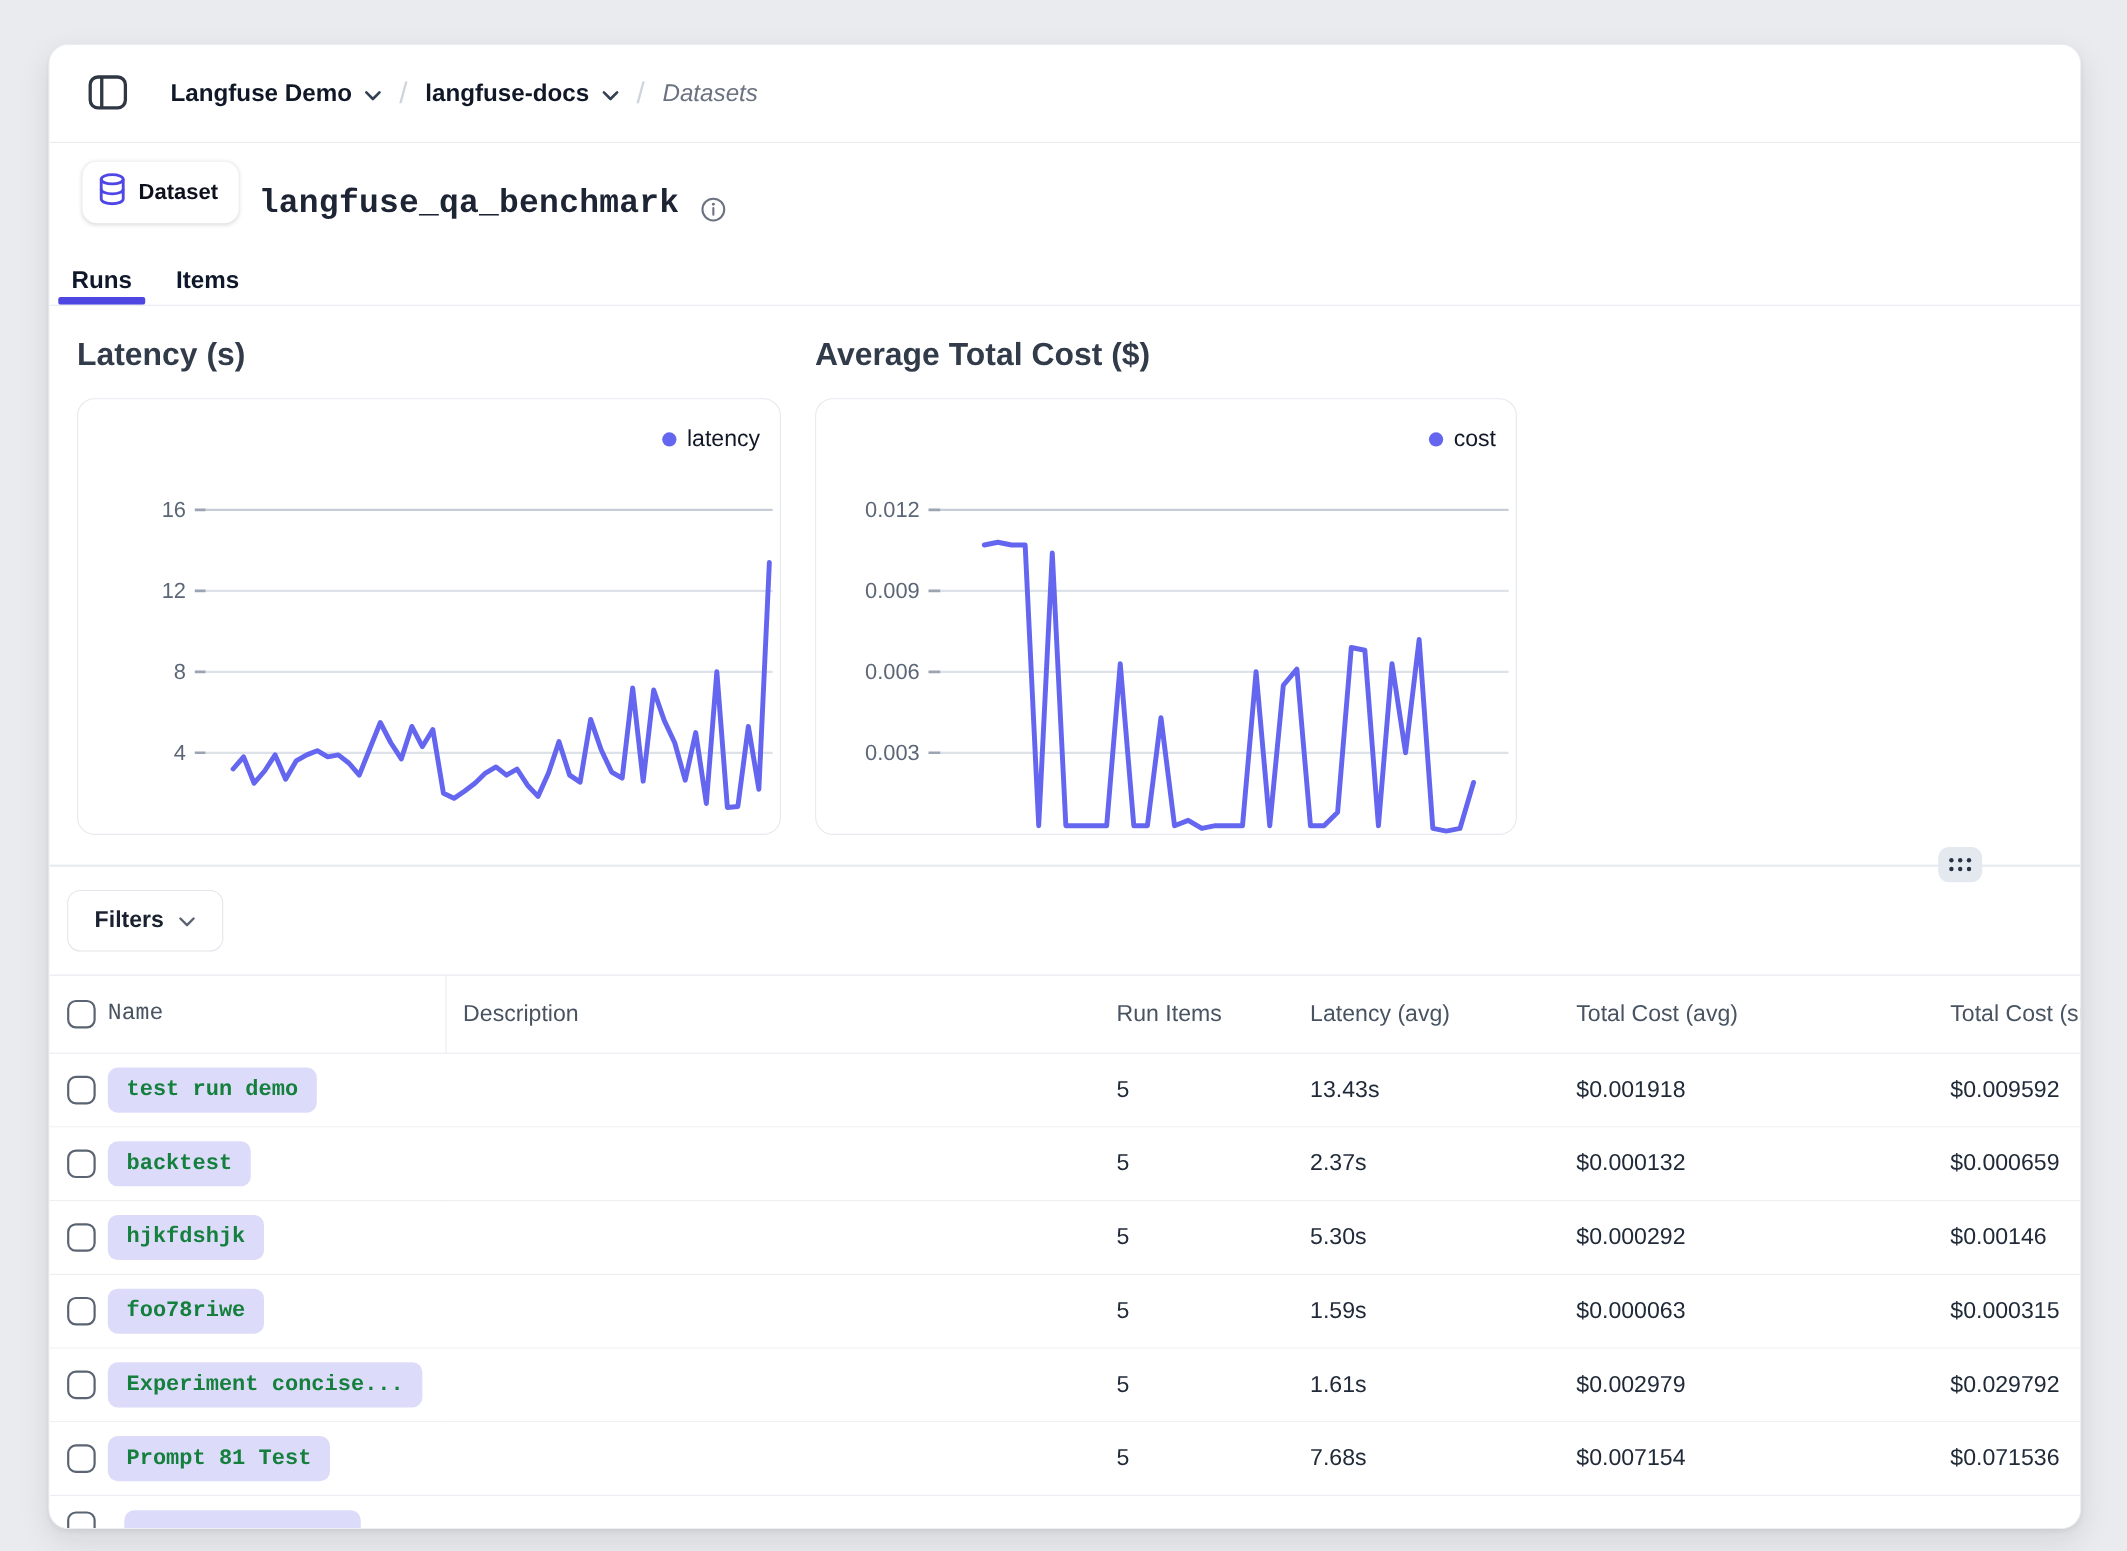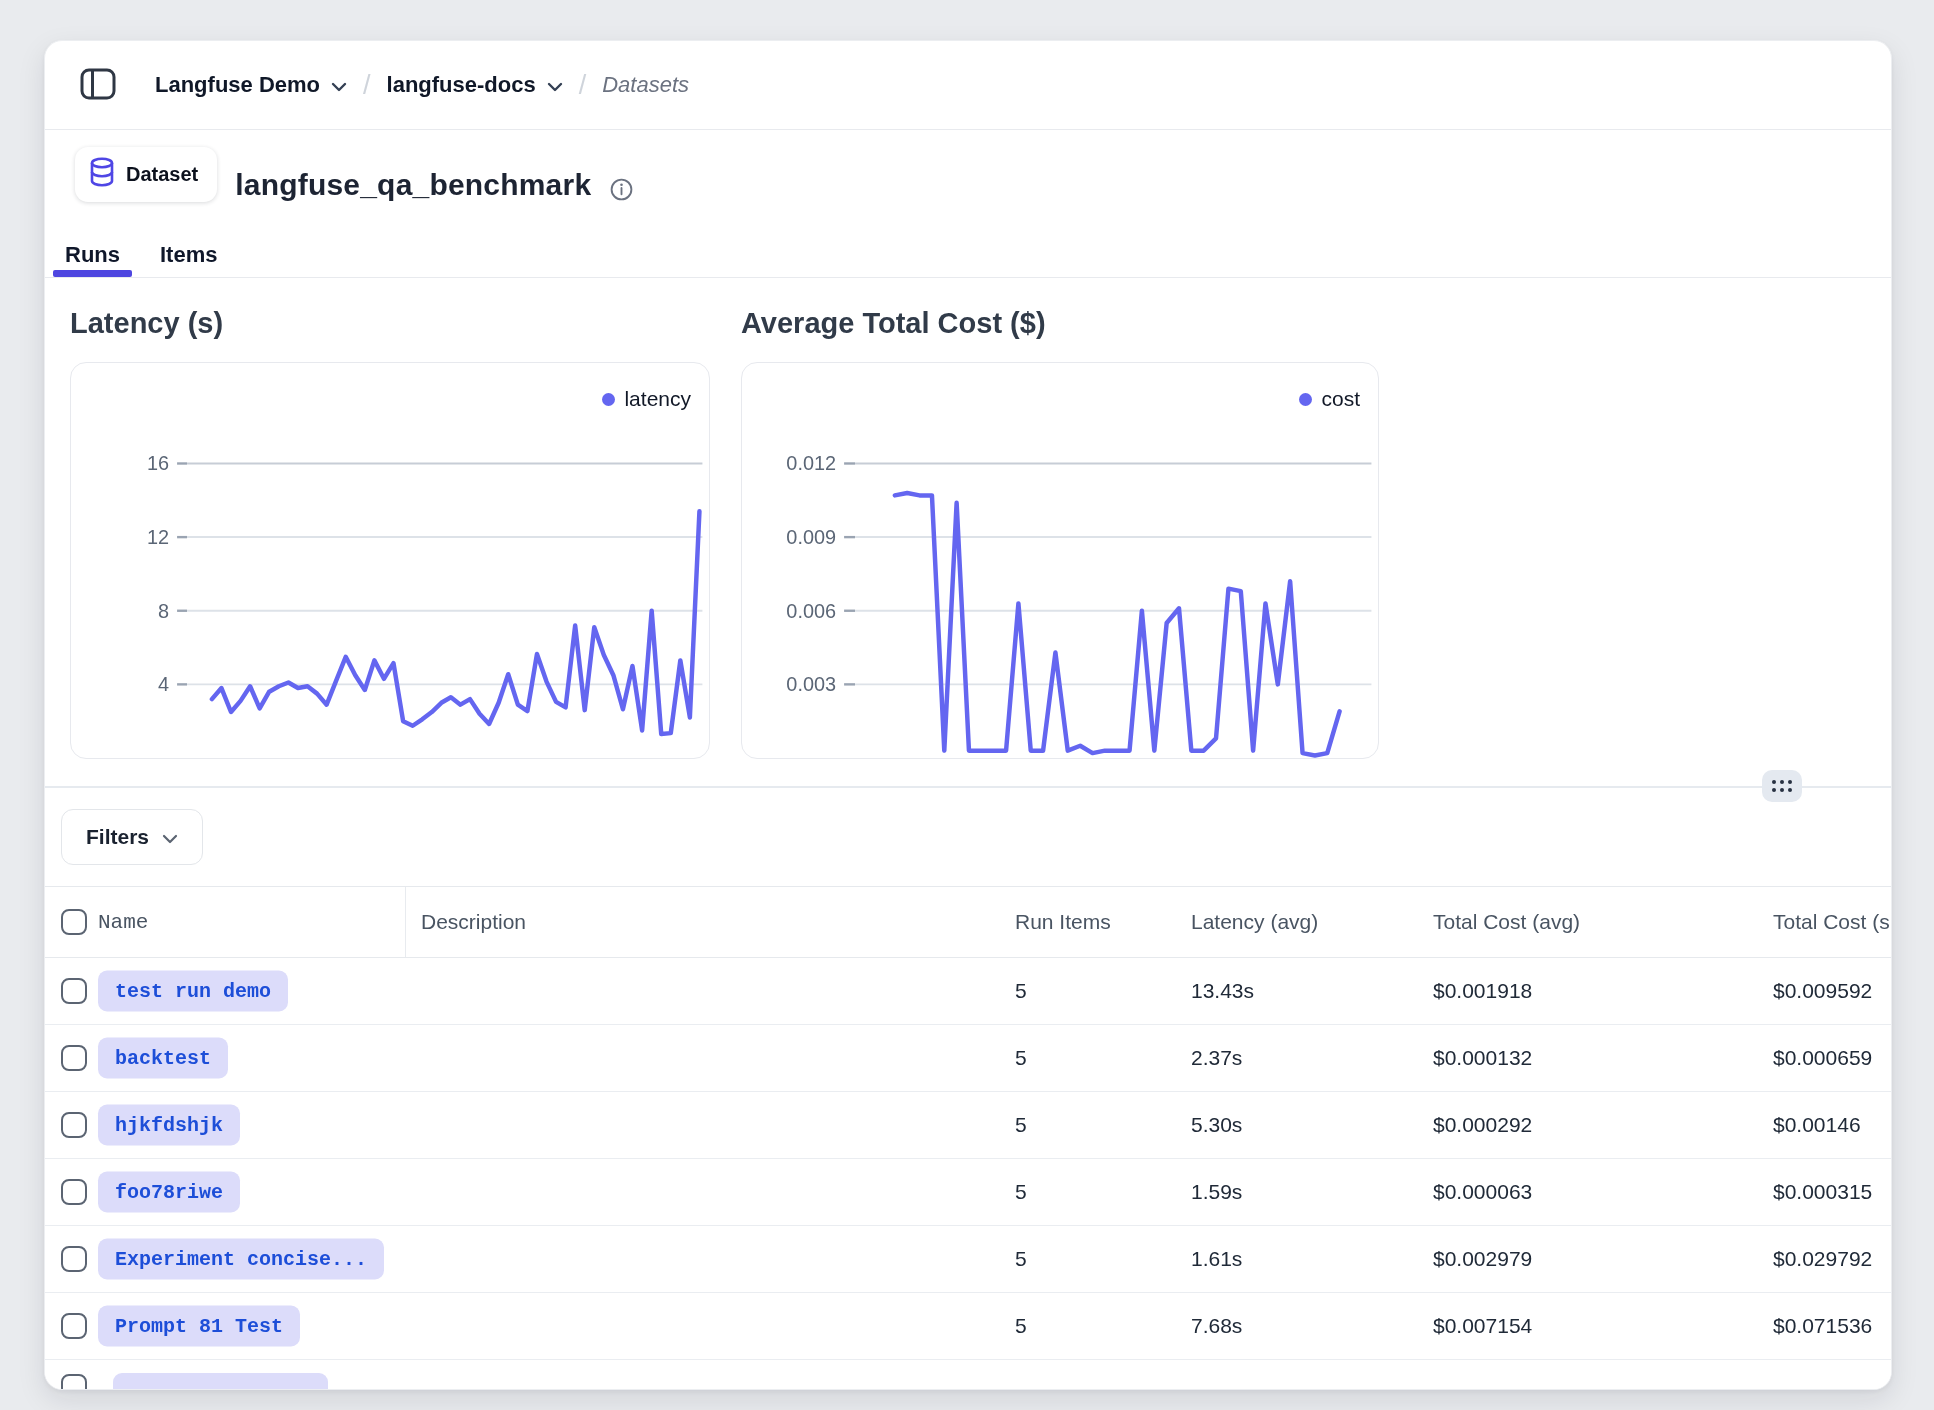--- a/index.html
+++ b/index.html
@@ -24,21 +24,21 @@
   .crumb-muted{color:#6b7280;font-weight:500;cursor:pointer;font-style:italic;}
   .slash{color:#cfd4db;font-size:27px;font-weight:300;}
   .hdr-divider{position:absolute;left:0;top:88px;right:0;height:1px;background:#e8eaee;}
   
   .dataset-row{position:absolute;left:30px;top:106px;display:flex;align-items:flex-end;gap:18px;}
   .dataset-badge{
     display:inline-flex;align-items:center;gap:11px;background:#fff;border-radius:13px;
     padding:10px 19px 10px 14px;box-shadow:0 1px 4px rgba(16,24,40,.16);
     font-size:20px;font-weight:700;color:#0c111d;
   }
-  .page-title{font-size:30px;font-weight:700;color:#1d2433;margin:0;letter-spacing:.2px;}
+  .page-title{font-size:30px;font-weight:700;color:#1d2433;margin:0;letter-spacing:.2px;font-family:Liberation Mono, monospace;}
   
   .tabs{position:absolute;left:8px;top:191px;height:45px;display:flex;gap:16px;}
   .tab{position:relative;display:flex;align-items:center;padding:0 12px;font-size:22px;font-weight:600;color:#0f172a;cursor:pointer;}
   .tab.active::after{content:"";position:absolute;left:0;right:0;bottom:0;height:7px;border-radius:2px;background:#4e46e0;}
   .tabs-divider{position:absolute;left:0;top:236px;right:0;height:1px;background:#e8eaee;}
   
   .chart-title{position:absolute;top:266px;font-size:29px;font-weight:700;color:#313b49;}
   #chart-title-0{left:25px;}
   #chart-title-1{left:696px;}
   .chart-card{position:absolute;top:321px;height:397px;border:1.5px solid #e7e9ee;border-radius:16px;box-sizing:border-box;background:#fff;text-align:center;}
@@ -73,21 +73,21 @@
     position:absolute;left:16px;top:50%;transform:translateY(-50%);
     width:26px;height:26px;border:2px solid #5b6472;border-radius:8px;background:#fff;cursor:pointer;box-sizing:border-box;
   }
   .col-name{left:53px;font-family:Liberation Mono, monospace;}
   .col-desc{left:376px;}
   .col-items{left:970px;}
   .col-lat{left:1146px;}
   .col-cavg{left:1388px;}
   .col-csum{left:1728px;}
   .run-badge{
-    display:inline-block;background:#dcdcfa;color:#1d4ed8;font-size:20px;font-weight:700;
+    display:inline-block;background:#dcdcfa;color:#15803d;font-size:20px;font-weight:700;
     padding:9px 17px;border-radius:9px;cursor:pointer;white-space:nowrap;
   }
   .trow-partial{position:relative;height:37px;overflow:hidden;background:#fff;}
   .trow-partial .checkbox{top:14px;transform:none;}
   .trow-partial .run-badge{position:absolute;left:68px;top:13px;width:215px;height:40px;box-sizing:border-box;}
 </style>
 </head>
 <body>
 
 <div class="screen">

